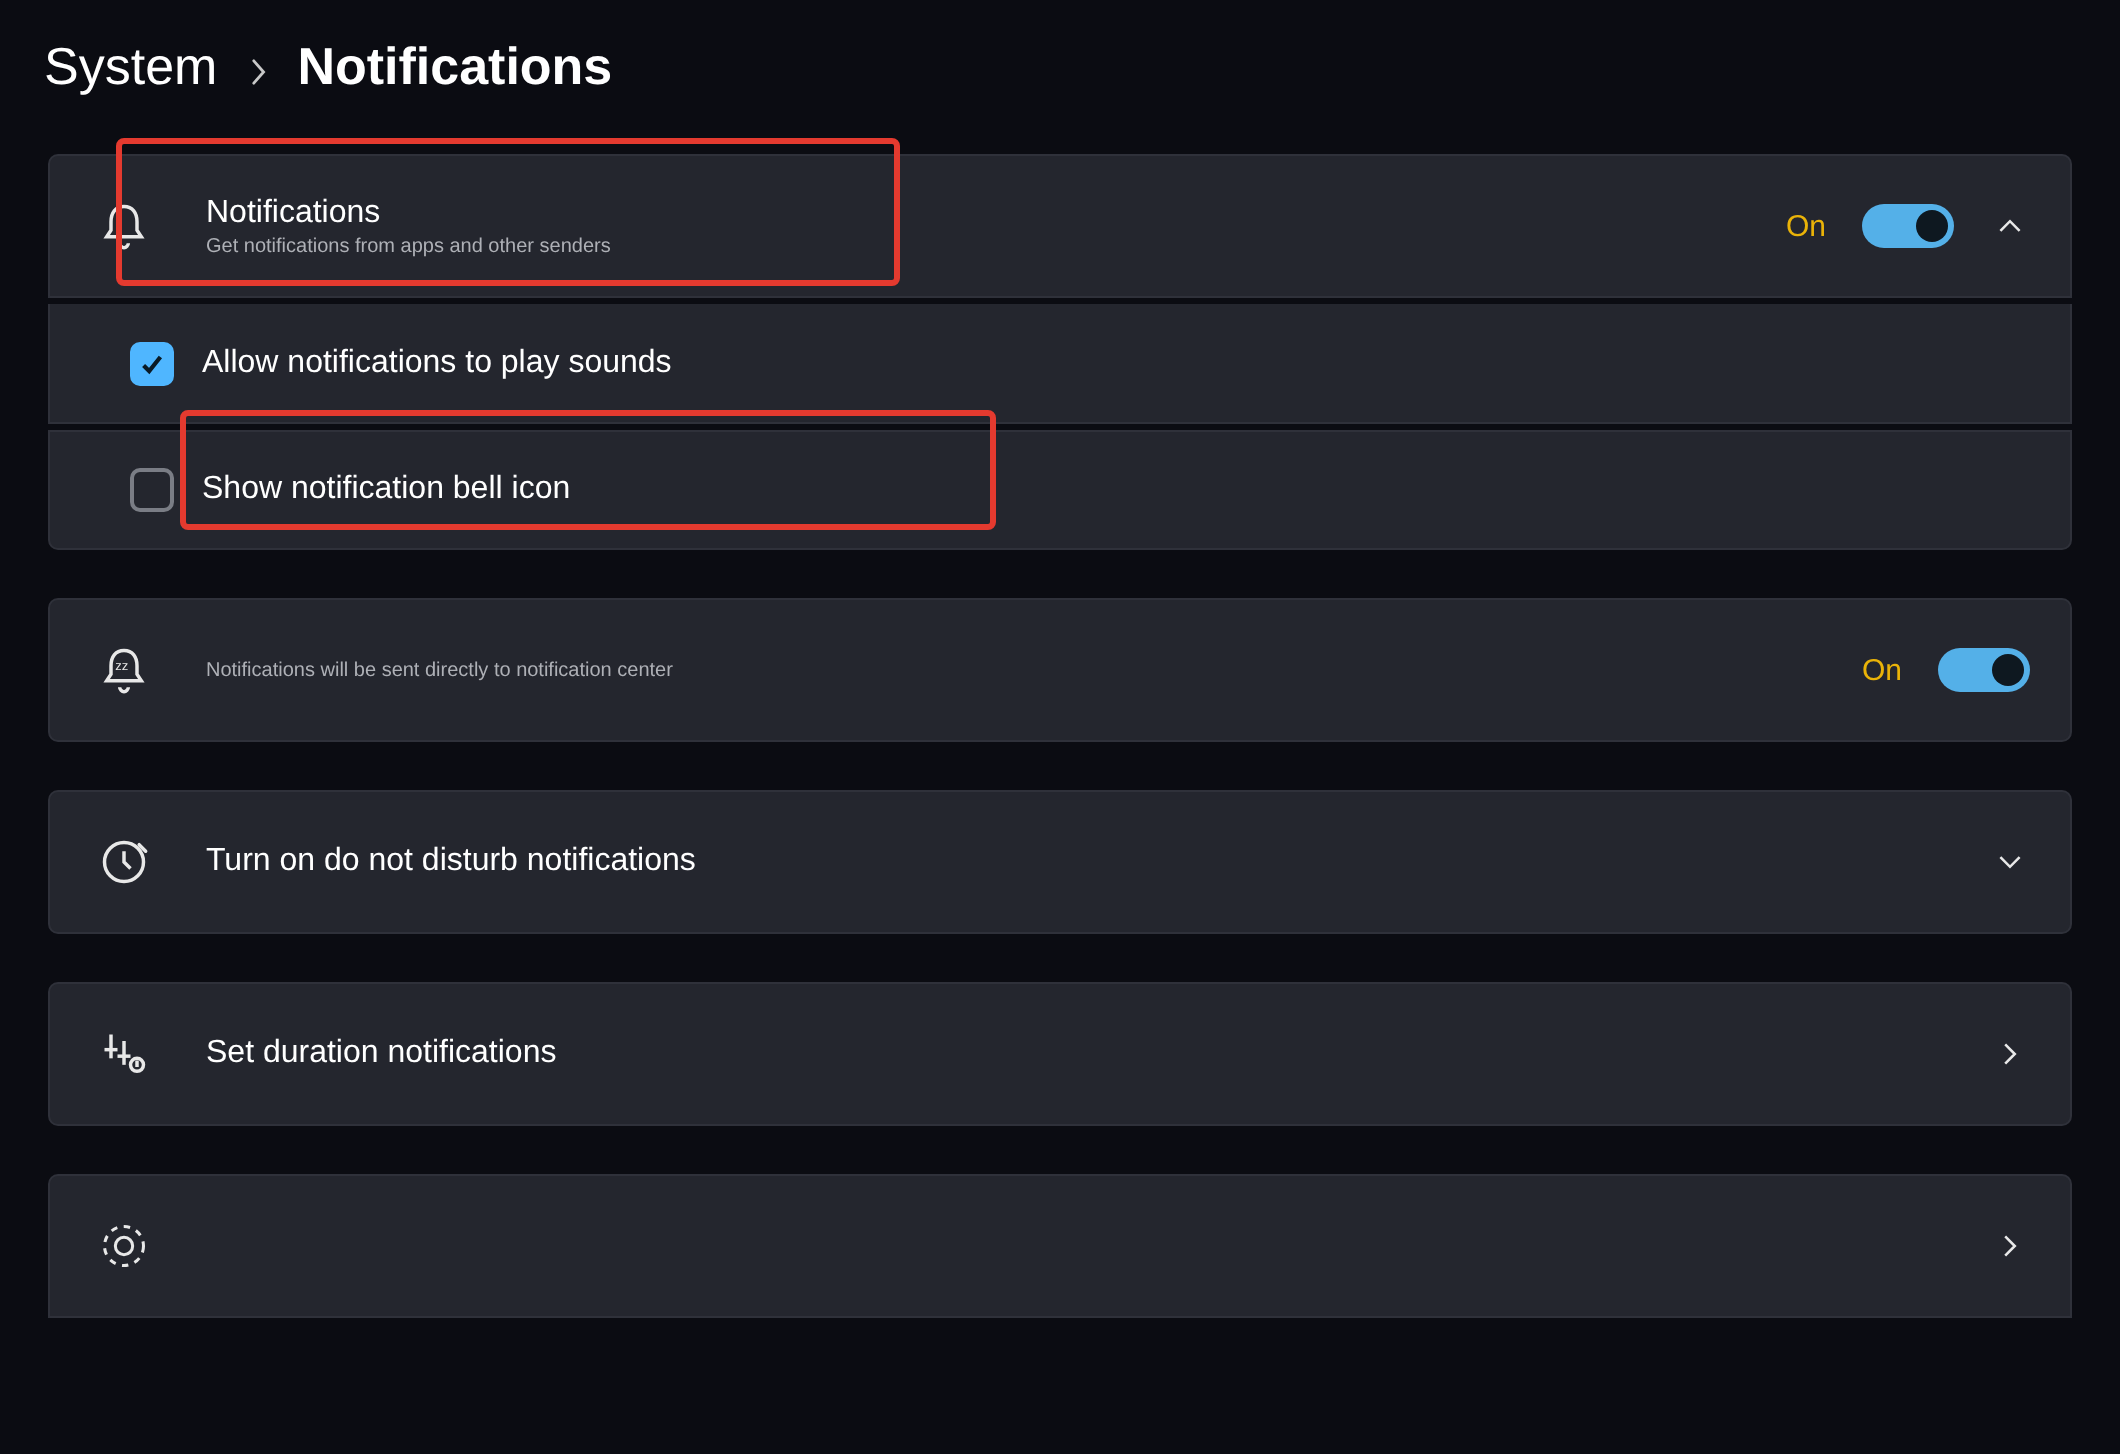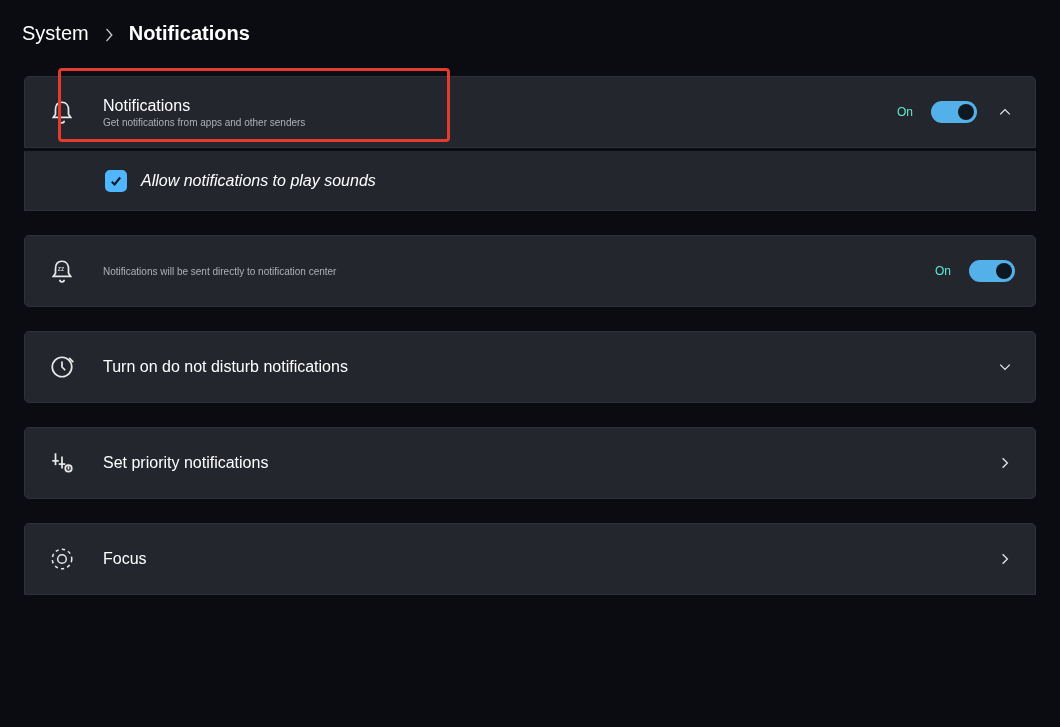--- a/index.html
+++ b/index.html
@@ -8,21 +8,21 @@
     background: #0b0c12;
     font-family: "Segoe UI", Arial, sans-serif;
     color: #ffffff;
     padding: 0;
   }
   .page { padding: 18px 20px 0 20px; }
 
   
   .breadcrumb {
     display: flex; align-items: center; gap: 14px;
-    font-size: 20px; font-weight: 400; margin-bottom: 28px;
+    font-size: 26px; font-weight: 400; margin-bottom: 28px;
     padding-left: 2px;
   }
   .breadcrumb .root { font-weight: 400; }
   .breadcrumb .sep { font-size: 22px; color: #c8c8c8; padding-top:4px; }
   .breadcrumb .current { font-weight: 600; }
 
   .list { display:flex; flex-direction:column; gap:3px; padding: 0 4px;}
 
   .card {
     background: #24262e;
@@ -30,40 +30,39 @@
     border-radius: 5px;
     padding: 14px 20px 14px 16px;
     display: flex; align-items: center; gap: 20px;
     min-height: 64px;
     position: relative;
   }
   .card.sub {
     border-radius: 0;
     margin-top: 0;
     min-height: 60px;
-    padding-left: 80px;
-    font-style: italic;
+    padding-left: 40px;
   }
   .card.sub.first { border-top: none; }
   .card.sub.last { border-radius: 0 0 5px 5px; }
   .card.head { border-radius: 5px 5px 0 0; }
   .group { display:flex; flex-direction:column; gap:3px; }
 
   .icon-slot {
     width: 42px; height: 42px; display:flex; align-items:center; justify-content:center;
     flex: 0 0 42px;
   }
   .icon-slot svg { stroke: #e8e8e8; }
 
   .text-col { flex: 1 1 auto; display:flex; flex-direction:column; gap:2px; }
   .title { font-size: 16px; color:#ffffff; }
   .subtitle { font-size: 10px; color:#aeb0b6; }
 
   .controls { display:flex; align-items:center; gap:18px; }
-  .state-label { font-size: 12px; color:#5eead4; }
+  .state-label { font-size: 15px; color:#eab308; }
 
   .toggle {
     width: 46px; height: 22px; border-radius: 11px;
     background: #54b0e8; position: relative; flex:0 0 46px;
   }
   .toggle .knob {
     position:absolute; top:3px; right:3px; width:16px; height:16px; border-radius:50%;
     background:#0e1820;
   }
 
@@ -144,20 +143,29 @@
           <div class="cb checked">
             <svg width="14" height="14" viewBox="0 0 20 20" fill="none" stroke-width="3">
                 <path d="M4 11 L8 15 L16 5"></path>
               </svg>
           </div>
           <span class="cb-label">Allow notifications to play sounds</span>
         </div>
       </div>
 
 
+      <div class="relwrap">
+        <div class="card sub last">
+          <div class="cb-row">
+            <div class="cb"></div>
+            <span class="cb-label">Show notification bell icon</span>
+          </div>
+        </div>
+        <div class="hl two"></div>
+      </div>
     </div>
 
     <div class="spacer"></div>
 
     <div class="card">
       <div class="icon-slot">
         <svg width="26" height="26" viewBox="0 0 24 24" fill="none" stroke-width="1.6">
           <path d="M12 3 C8 3 6 6 6 10 L6 14 L4 17 L20 17 L18 14 L18 10 C18 6 16 3 12 3 Z"></path>
           <path d="M10 20 C10 21 11 22 12 22 C13 22 14 21 14 20"></path>
           <text x="8" y="12" font-size="6" fill="#e8e8e8" stroke="none">zz</text>
@@ -203,42 +211,41 @@
         <svg width="26" height="26" viewBox="0 0 24 24" fill="none" stroke-width="1.6">
           <path d="M6 3 L6 14"></path>
             <path d="M12 6 L12 17"></path>
           <path d="M3 10 L9 10"></path>
             <path d="M9 13 L15 13"></path>
           <circle cx="18" cy="17" r="3"></circle>
             <path d="M18 15 L18 18"></path>
         </svg>
       </div>
       <div class="text-col">
-        <span class="title">Set priority notifications</span>
+        <span class="title">Set duration notifications</span>
       </div>
       <div class="controls">
         <div class="chev">
           <svg width="16" height="16" viewBox="0 0 20 20" fill="none" stroke-width="1.6">
               <path d="M7 4 L13 10 L7 16"></path>
             </svg>
         </div>
       </div>
     </div>
 
     <div class="spacer"></div>
 
     <div class="card" style="border-radius:5px 5px 0 0;">
       <div class="icon-slot">
         <svg width="26" height="26" viewBox="0 0 24 24" fill="none" stroke-width="1.4">
           <circle cx="12" cy="12" r="9" stroke-dasharray="3 3"></circle>
           <circle cx="12" cy="12" r="4"></circle>
         </svg>
       </div>
       <div class="text-col">
-        <span class="title">Focus</span>
       </div>
       <div class="controls">
         <div class="chev">
           <svg width="16" height="16" viewBox="0 0 20 20" fill="none" stroke-width="1.6">
               <path d="M7 4 L13 10 L7 16"></path>
             </svg>
         </div>
       </div>
     </div>
 

